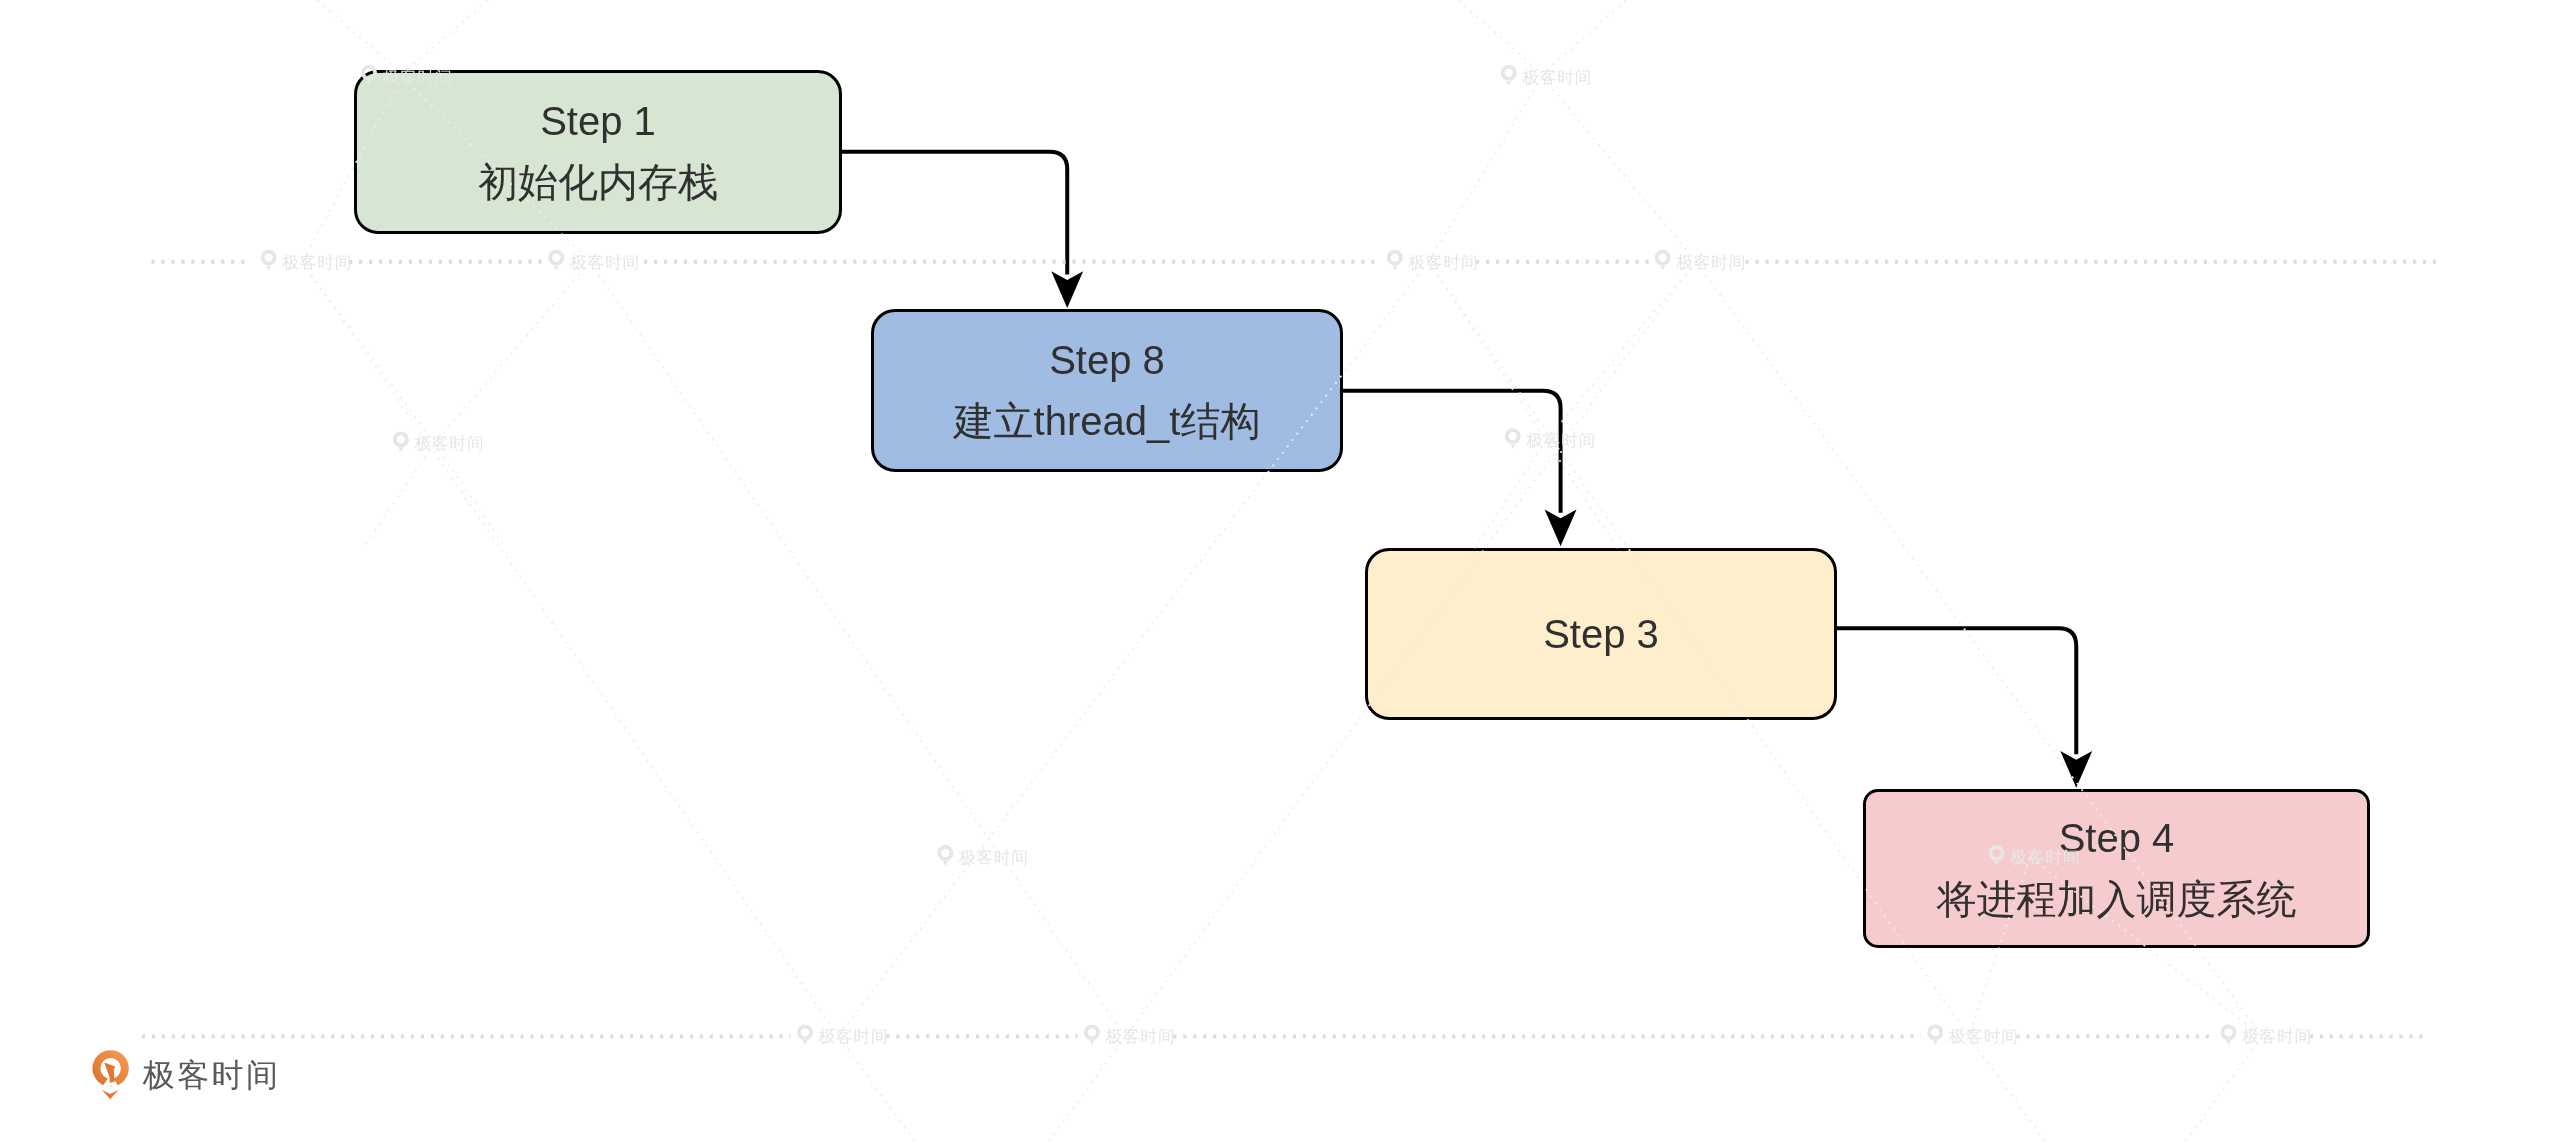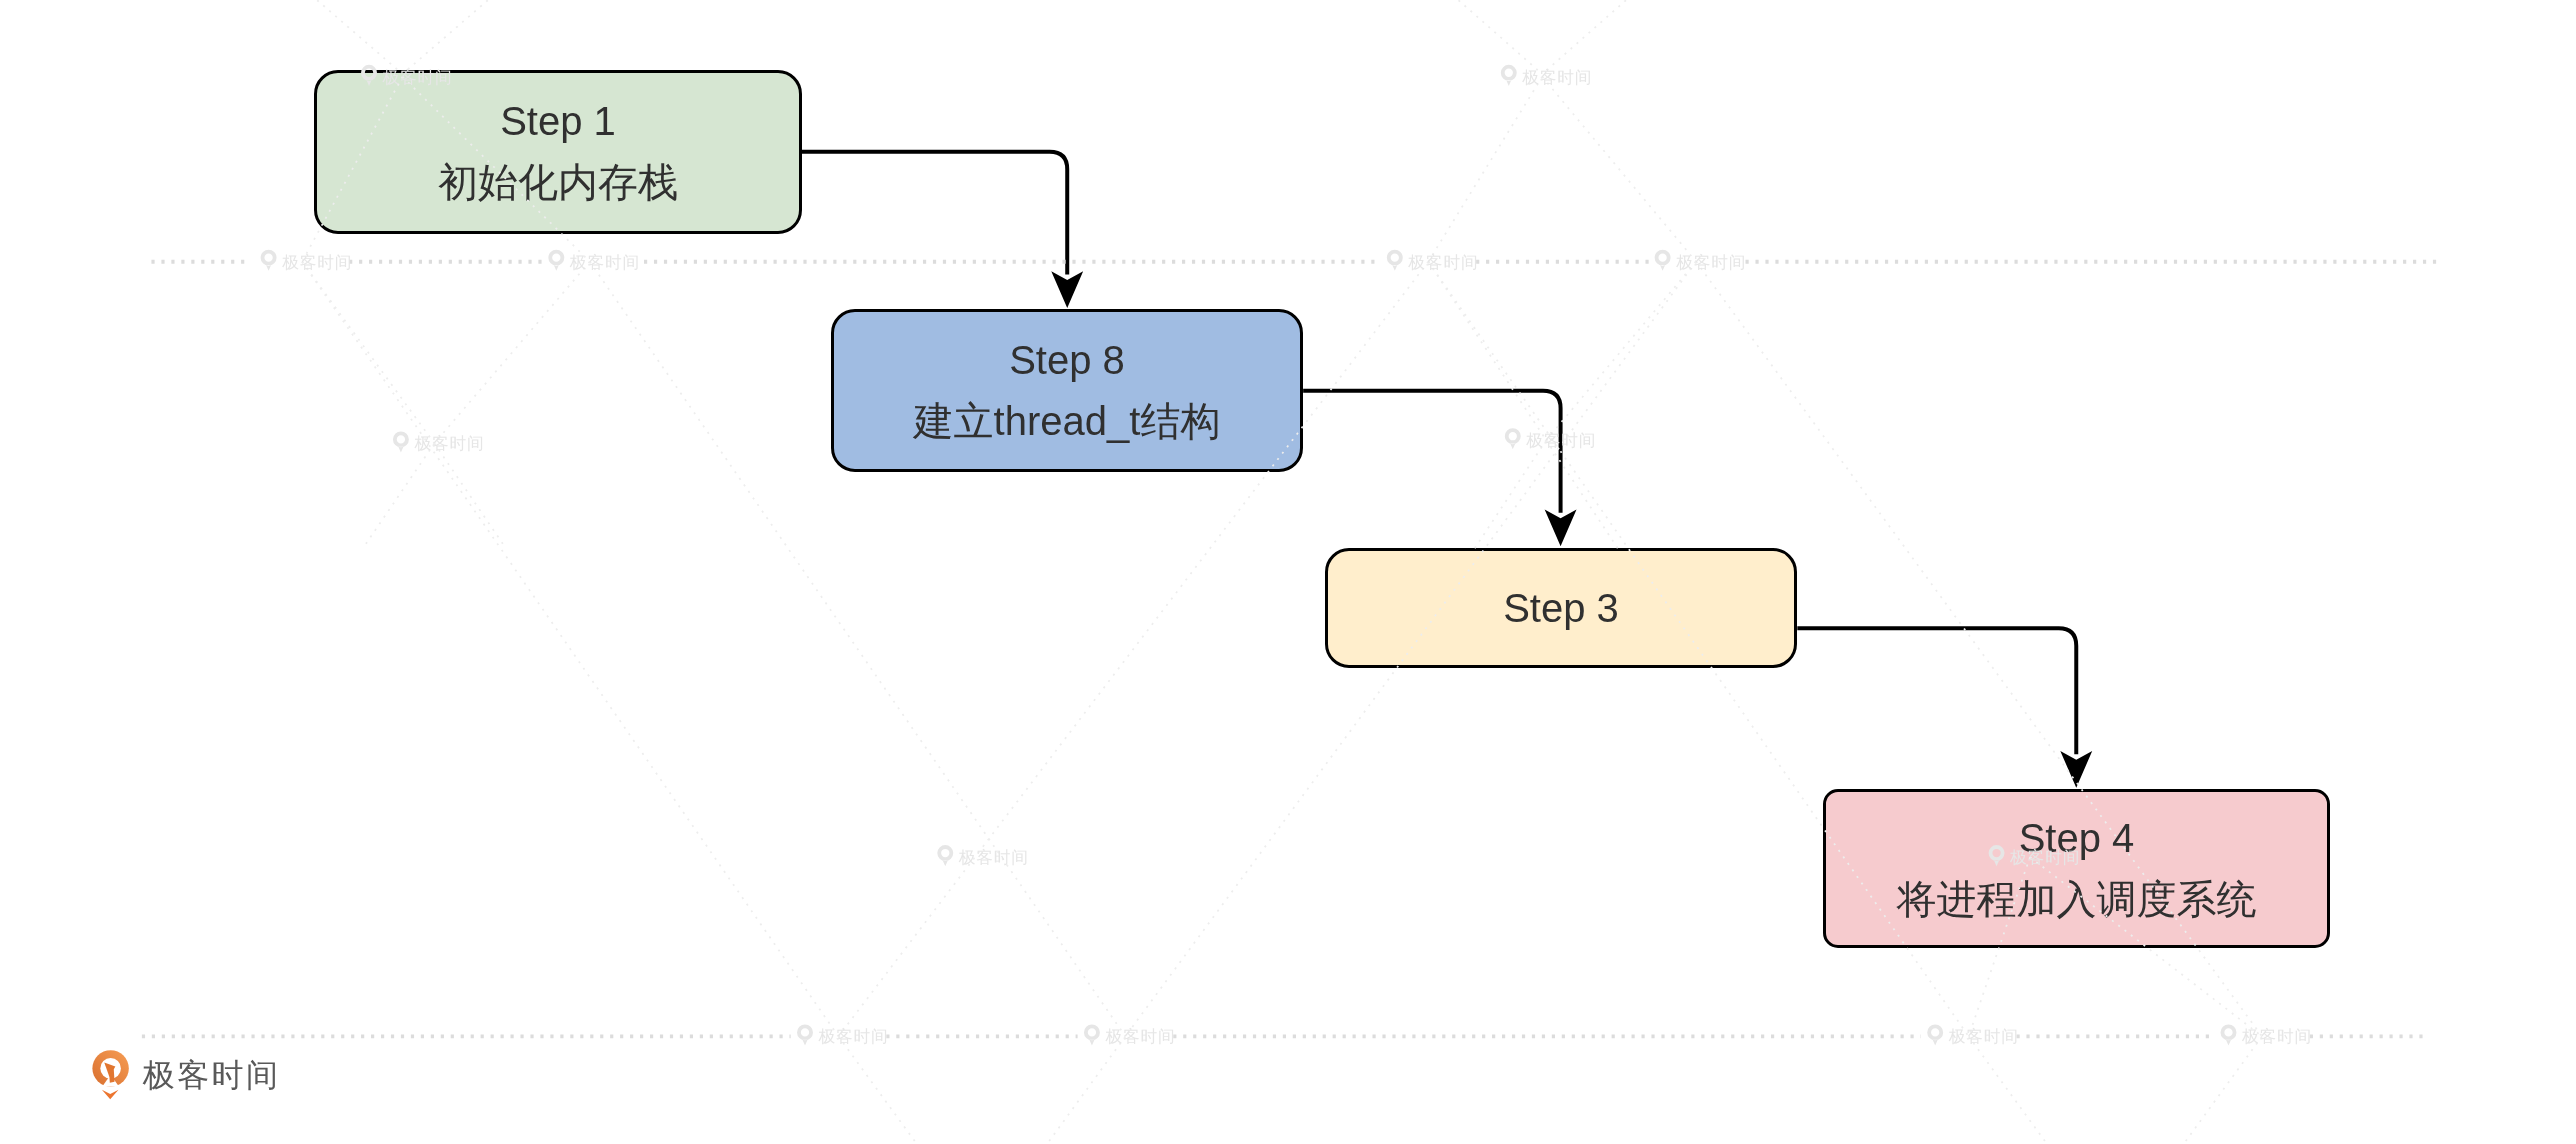--- a/index.html
+++ b/index.html
@@ -7,25 +7,25 @@
     width:2576px;height:1145px;position:relative;overflow:hidden;
     background:#ffffff;
     font-family:"Liberation Sans","DejaVu Sans",sans-serif;
   }
   .layer{position:absolute;left:0;top:0;width:2576px;height:1145px;}
   #watermark-layer{pointer-events:none;}
   .stepbox{
     position:absolute;box-sizing:border-box;
     border:3.6px solid #000;border-radius:24px;
     display:flex;flex-direction:column;align-items:center;justify-content:center;
-    color:#303030;font-size:40px;line-height:61px;text-align:center;
+    color:#303030;font-size:40px;line-height:61px;text-align:center;margin-left:40px;
   }
   #step-1{left:314px;top:70px;width:488px;height:164px;}
   #step-2{left:831px;top:309px;width:472px;height:163px;}
-  #step-3{left:1325px;top:548px;width:472px;height:120px;gap:28px;}
+  #step-3{left:1325px;top:548px;width:472px;height:172px;gap:28px;}
   #step-4{left:1823px;top:789px;width:507px;height:159px;border-radius:15px;}
   .footer-logo{
     position:absolute;left:92px;top:1050px;height:51px;
     display:flex;align-items:center;gap:12.8px;
   }
   .logo-text{font-size:32px;color:#595959;letter-spacing:2.4px;}
 </style>
 </head>
 <body>
 

